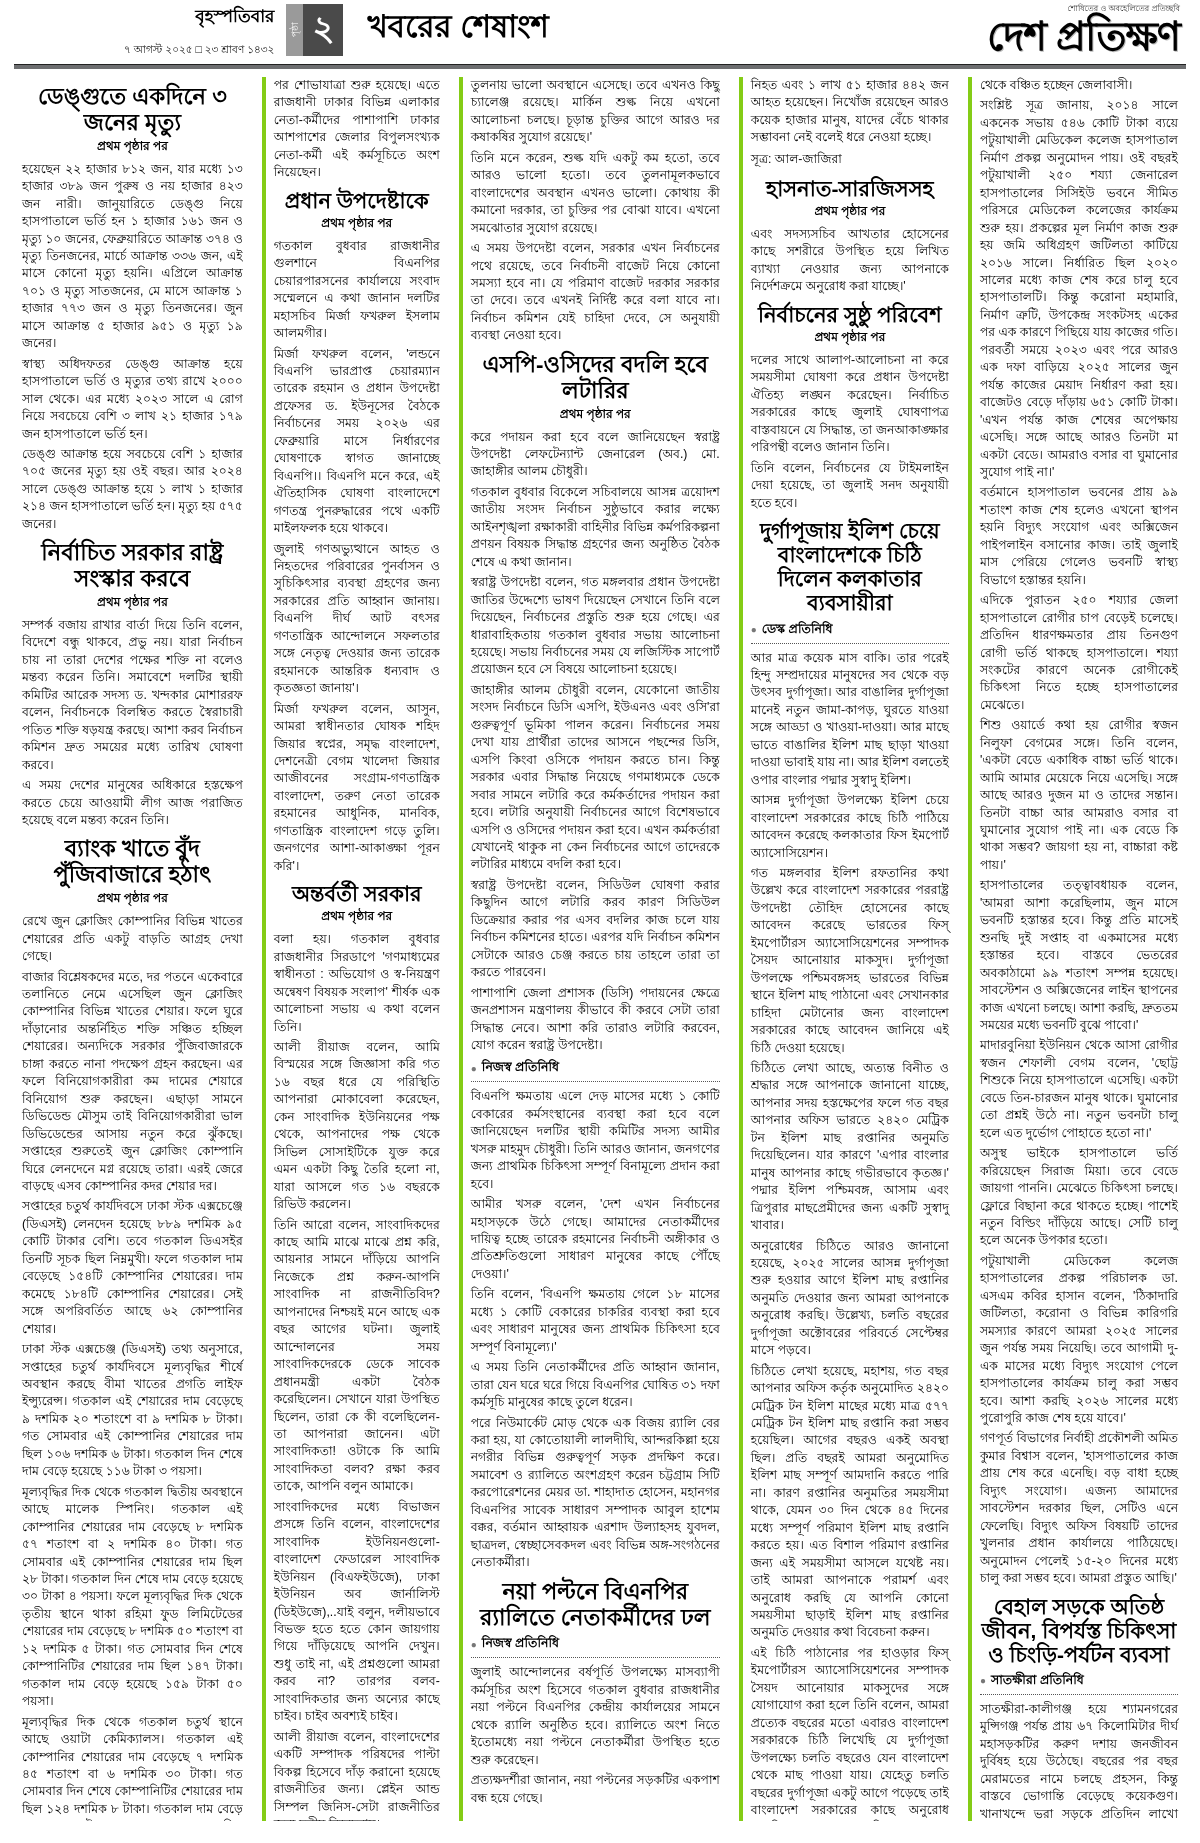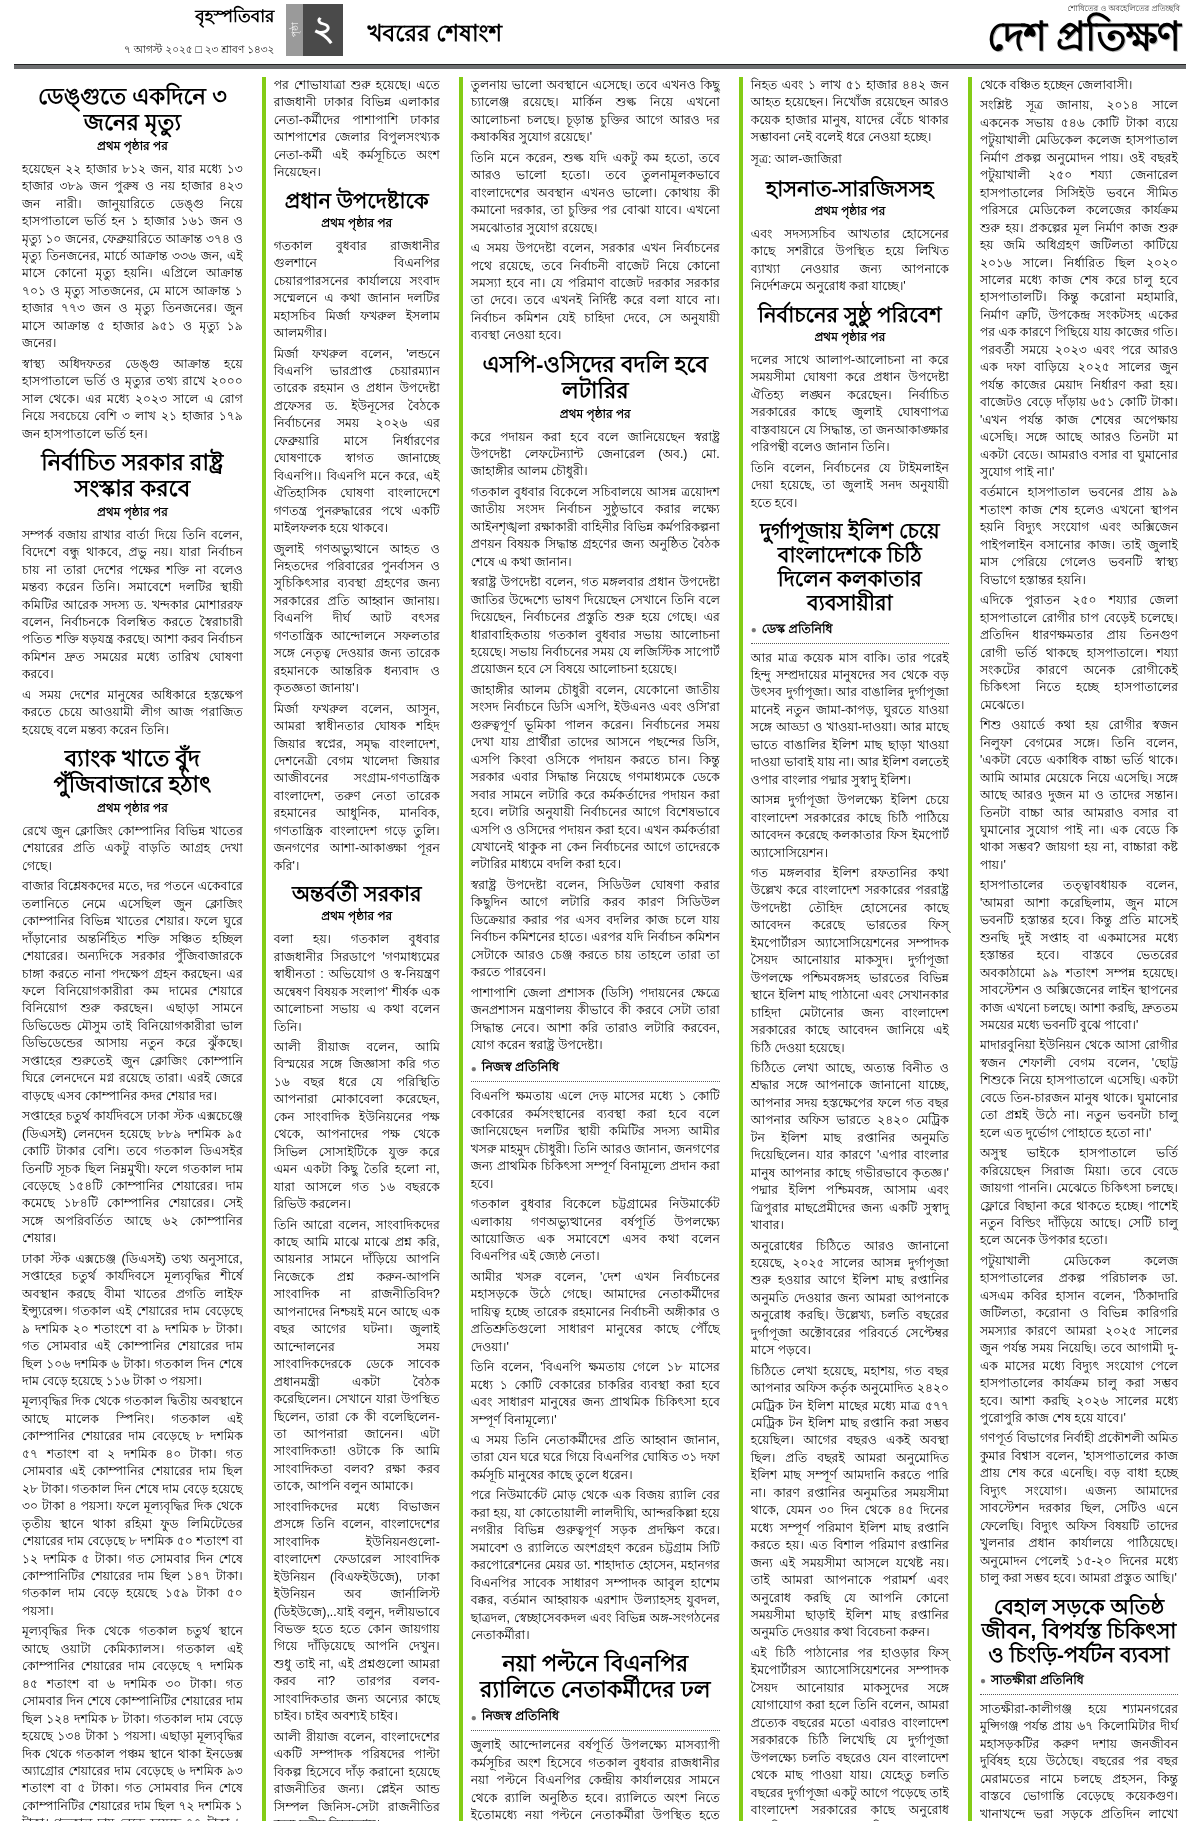--- a/index.html
+++ b/index.html
@@ -8,21 +8,21 @@
   
   .hdr{display:flex;align-items:flex-end;padding:10px 14px 6px 14px;height:62px;box-sizing:border-box;}
   .date-block{text-align:right;margin-left:110px;line-height:1.1;}
   .date-block .day{font-weight:bold;font-size:17px;}
   .date-block .date{font-size:10.5px;margin-top:18px;color:#111;}
   .pagenum-block{display:flex;margin:0 10px 0 12px;height:52px;}
   .pg-label{writing-mode:vertical-rl;transform:rotate(180deg);background:#9a9a9a;color:#fff;
             font-size:9px;padding:2px 1px;display:flex;align-items:center;justify-content:center;}
   .pg-num{background:#4a4a4a;color:#fff;font-size:34px;font-weight:bold;width:40px;
           display:flex;align-items:center;justify-content:center;}
-  .section-title{font-size:23px;font-weight:bold;margin:0 0 2px 14px;letter-spacing:0;}
+  .section-title{font-size:31px;font-weight:bold;margin:0 0 2px 14px;letter-spacing:0;}
   .masthead{margin-left:auto;text-align:right;line-height:1;padding-right:6px;}
   .masthead .tagline{font-size:8px;color:#333;margin-bottom:3px;}
   .masthead .logo{font-size:40px;font-weight:bold;letter-spacing:-1px;
                   text-shadow:1px 1px 0 #bbb;}
   .hdr-rule{height:4px;background:#6d6e70;margin:2px 14px 0 14px;border-top:1px solid #222;}
   
   .cols{display:flex;padding:8px 14px 0 14px;gap:11px;height:1752px;box-sizing:border-box;}
   .col{height:100%;overflow:hidden;box-sizing:border-box;padding:0 8px;}
   .col + .col{border-left:4px solid #84cc16;}
   .col p{font-size:12.3px;line-height:1.42;text-align:justify;margin:0 0 3px 0;}
@@ -57,20 +57,21 @@
   </header>
 
   <div class="hdr-rule"></div>
 
   <main class="cols" id="columns">
       <section class="col" style="width: 250px;">
         <h2 class="hl hl-xl">ডেঙ্গুতে একদিনে ৩ জনের মৃত্যু</h2>
         <div class="cont">প্রথম পৃষ্ঠার পর</div>
         <p>হয়েছেন ২২ হাজার ৮১২ জন, যার মধ্যে ১৩ হাজার ৩৮৯ জন পুরুষ ও নয় হাজার ৪২৩ জন নারী। জানুয়ারিতে ডেঙ্গু নিয়ে হাসপাতালে ভর্তি হন ১ হাজার ১৬১ জন ও মৃত্যু ১০ জনের, ফেব্রুয়ারিতে আক্রান্ত ৩৭৪ ও মৃত্যু তিনজনের, মার্চে আক্রান্ত ৩৩৬ জন, এই মাসে কোনো মৃত্যু হয়নি। এপ্রিলে আক্রান্ত ৭০১ ও মৃত্যু সাতজনের, মে মাসে আক্রান্ত ১ হাজার ৭৭৩ জন ও মৃত্যু তিনজনের। জুন মাসে আক্রান্ত ৫ হাজার ৯৫১ ও মৃত্যু ১৯ জনের।</p>
         <p>স্বাস্থ্য অধিদফতর ডেঙ্গু আক্রান্ত হয়ে হাসপাতালে ভর্তি ও মৃত্যুর তথ্য রাখে ২০০০ সাল থেকে। এর মধ্যে ২০২৩ সালে এ রোগ নিয়ে সবচেয়ে বেশি ৩ লাখ ২১ হাজার ১৭৯ জন হাসপাতালে ভর্তি হন।</p>
+        <p>ডেঙ্গু আক্রান্ত হয়ে সবচেয়ে বেশি ১ হাজার ৭০৫ জনের মৃত্যু হয় ওই বছর। আর ২০২৪ সালে ডেঙ্গু আক্রান্ত হয়ে ১ লাখ ১ হাজার ২১৪ জন হাসপাতালে ভর্তি হন। মৃত্যু হয় ৫৭৫ জনের।</p>
         <h2 class="hl hl-xl">নির্বাচিত সরকার রাষ্ট্র সংস্কার করবে</h2>
         <div class="cont">প্রথম পৃষ্ঠার পর</div>
         <p>সম্পর্ক বজায় রাখার বার্তা দিয়ে তিনি বলেন, বিদেশে বন্ধু থাকবে, প্রভু নয়। যারা নির্বাচন চায় না তারা দেশের পক্ষের শক্তি না বলেও মন্তব্য করেন তিনি। সমাবেশে দলটির স্থায়ী কমিটির আরেক সদস্য ড. খন্দকার মোশাররফ বলেন, নির্বাচনকে বিলম্বিত করতে স্বৈরাচারী পতিত শক্তি ষড়যন্ত্র করছে। আশা করব নির্বাচন কমিশন দ্রুত সময়ের মধ্যে তারিখ ঘোষণা করবে।</p>
         <p>এ সময় দেশের মানুষের অধিকারে হস্তক্ষেপ করতে চেয়ে আওয়ামী লীগ আজ পরাজিত হয়েছে বলে মন্তব্য করেন তিনি।</p>
         <h2 class="hl hl-xl">ব্যাংক খাতে বুঁদ পুঁজিবাজারে হঠাৎ</h2>
         <div class="cont">প্রথম পৃষ্ঠার পর</div>
         <p>রেখে জুন ক্লোজিং কোম্পানির বিভিন্ন খাতের শেয়ারের প্রতি একটু বাড়তি আগ্রহ দেখা গেছে।</p>
         <p>বাজার বিশ্লেষকদের মতে, দর পতনে একেবারে তলানিতে নেমে এসেছিল জুন ক্লোজিং কোম্পানির বিভিন্ন খাতের শেয়ার। ফলে ঘুরে দাঁড়ানোর অন্তর্নিহিত শক্তি সঞ্চিত হচ্ছিল শেয়ারের। অন্যদিকে সরকার পুঁজিবাজারকে চাঙ্গা করতে নানা পদক্ষেপ গ্রহন করছেন। এর ফলে বিনিয়োগকারীরা কম দামের শেয়ারে বিনিয়োগ শুরু করছেন। এছাড়া সামনে ডিভিডেন্ড মৌসুম তাই বিনিয়োগকারীরা ভাল ডিভিডেন্ডের আসায় নতুন করে ঝুঁকছে। সপ্তাহের শুরুতেই জুন ক্লোজিং কোম্পানি ঘিরে লেনদেনে মগ্ন রয়েছে তারা। এরই জেরে বাড়ছে এসব কোম্পানির কদর শেয়ার দর।</p>
         <p>সপ্তাহের চতুর্থ কার্যদিবসে ঢাকা স্টক এক্সচেঞ্জে (ডিএসই) লেনদেন হয়েছে ৮৮৯ দশমিক ৯৫ কোটি টাকার বেশি। তবে গতকাল ডিএসইর তিনটি সূচক ছিল নিম্নমুখী। ফলে গতকাল দাম বেড়েছে ১৫৪টি কোম্পানির শেয়ারের। দাম কমেছে ১৮৪টি কোম্পানির শেয়ারের। সেই সঙ্গে অপরিবর্তিত আছে ৬২ কোম্পানির শেয়ার।</p>
         <p>ঢাকা স্টক এক্সচেঞ্জ (ডিএসই) তথ্য অনুসারে, সপ্তাহের চতুর্থ কার্যদিবসে মূল্যবৃদ্ধির শীর্ষে অবস্থান করছে বীমা খাতের প্রগতি লাইফ ইন্স্যুরেন্স। গতকাল এই শেয়ারের দাম বেড়েছে ৯ দশমিক ২০ শতাংশে বা ৯ দশমিক ৮ টাকা। গত সোমবার এই কোম্পানির শেয়ারের দাম ছিল ১০৬ দশমিক ৬ টাকা। গতকাল দিন শেষে দাম বেড়ে হয়েছে ১১৬ টাকা ৩ পয়সা।</p>
@@ -109,21 +110,20 @@
         <p>স্বরাষ্ট্র উপদেষ্টা বলেন, সিডিউল ঘোষণা করার কিছুদিন আগে লটারি করব কারণ সিডিউল ডিক্রেয়ার করার পর এসব বদলির কাজ চলে যায় নির্বাচন কমিশনের হাতে। এরপর যদি নির্বাচন কমিশন সেটাকে আরও চেঞ্জ করতে চায় তাহলে তারা তা করতে পারবেন।</p>
         <p>পাশাপাশি জেলা প্রশাসক (ডিসি) পদায়নের ক্ষেত্রে জনপ্রশাসন মন্ত্রণালয় কীভাবে কী করবে সেটা তারা সিদ্ধান্ত নেবে। আশা করি তারাও লটারি করবেন, যোগ করেন স্বরাষ্ট্র উপদেষ্টা।</p>
         <div>
           <div class="byline">
             <span class="dot">●</span>
             <span>নিজস্ব প্রতিনিধি</span>
           </div>
           <div class="byline-rule"></div>
         </div>
         <p>বিএনপি ক্ষমতায় এলে দেড় মাসের মধ্যে ১ কোটি বেকারের কর্মসংস্থানের ব্যবস্থা করা হবে বলে জানিয়েছেন দলটির স্থায়ী কমিটির সদস্য আমীর খসরু মাহমুদ চৌধুরী। তিনি আরও জানান, জনগণের জন্য প্রাথমিক চিকিৎসা সম্পূর্ণ বিনামূল্যে প্রদান করা হবে।</p>
-        <p>গতকাল বুধবার বিকেলে চট্টগ্রামের নিউমার্কেট এলাকায় গণঅভ্যুত্থানের বর্ষপূর্তি উপলক্ষ্যে আয়োজিত এক সমাবেশে এসব কথা বলেন বিএনপির এই জ্যেষ্ঠ নেতা।</p>
         <p>আমীর খসরু বলেন, 'দেশ এখন নির্বাচনের মহাসড়কে উঠে গেছে। আমাদের নেতাকর্মীদের দায়িত্ব হচ্ছে তারেক রহমানের নির্বাচনী অঙ্গীকার ও প্রতিশ্রুতিগুলো সাধারণ মানুষের কাছে পৌঁছে দেওয়া।'</p>
         <p>তিনি বলেন, 'বিএনপি ক্ষমতায় গেলে ১৮ মাসের মধ্যে ১ কোটি বেকারের চাকরির ব্যবস্থা করা হবে এবং সাধারণ মানুষের জন্য প্রাথমিক চিকিৎসা হবে সম্পূর্ণ বিনামূল্যে।'</p>
         <p>এ সময় তিনি নেতাকর্মীদের প্রতি আহ্বান জানান, তারা যেন ঘরে ঘরে গিয়ে বিএনপির ঘোষিত ৩১ দফা কর্মসূচি মানুষের কাছে তুলে ধরেন।</p>
         <p>পরে নিউমার্কেট মোড় থেকে এক বিজয় র‍্যালি বের করা হয়, যা কোতোয়ালী লালদীঘি, আন্দরকিল্লা হয়ে নগরীর বিভিন্ন গুরুত্বপূর্ণ সড়ক প্রদক্ষিণ করে। সমাবেশ ও র‍্যালিতে অংশগ্রহণ করেন চট্টগ্রাম সিটি করপোরেশনের মেয়র ডা. শাহাদাত হোসেন, মহানগর বিএনপির সাবেক সাধারণ সম্পাদক আবুল হাশেম বক্কর, বর্তমান আহ্বায়ক এরশাদ উল্যাহসহ যুবদল, ছাত্রদল, স্বেচ্ছাসেবকদল এবং বিভিন্ন অঙ্গ-সংগঠনের নেতাকর্মীরা।</p>
         <h2 class="hl hl-xl">নয়া পল্টনে বিএনপির র‍্যালিতে নেতাকর্মীদের ঢল</h2>
         <div>
           <div class="byline">
             <span class="dot">●</span>
             <span>নিজস্ব প্রতিনিধি</span>
           </div>

